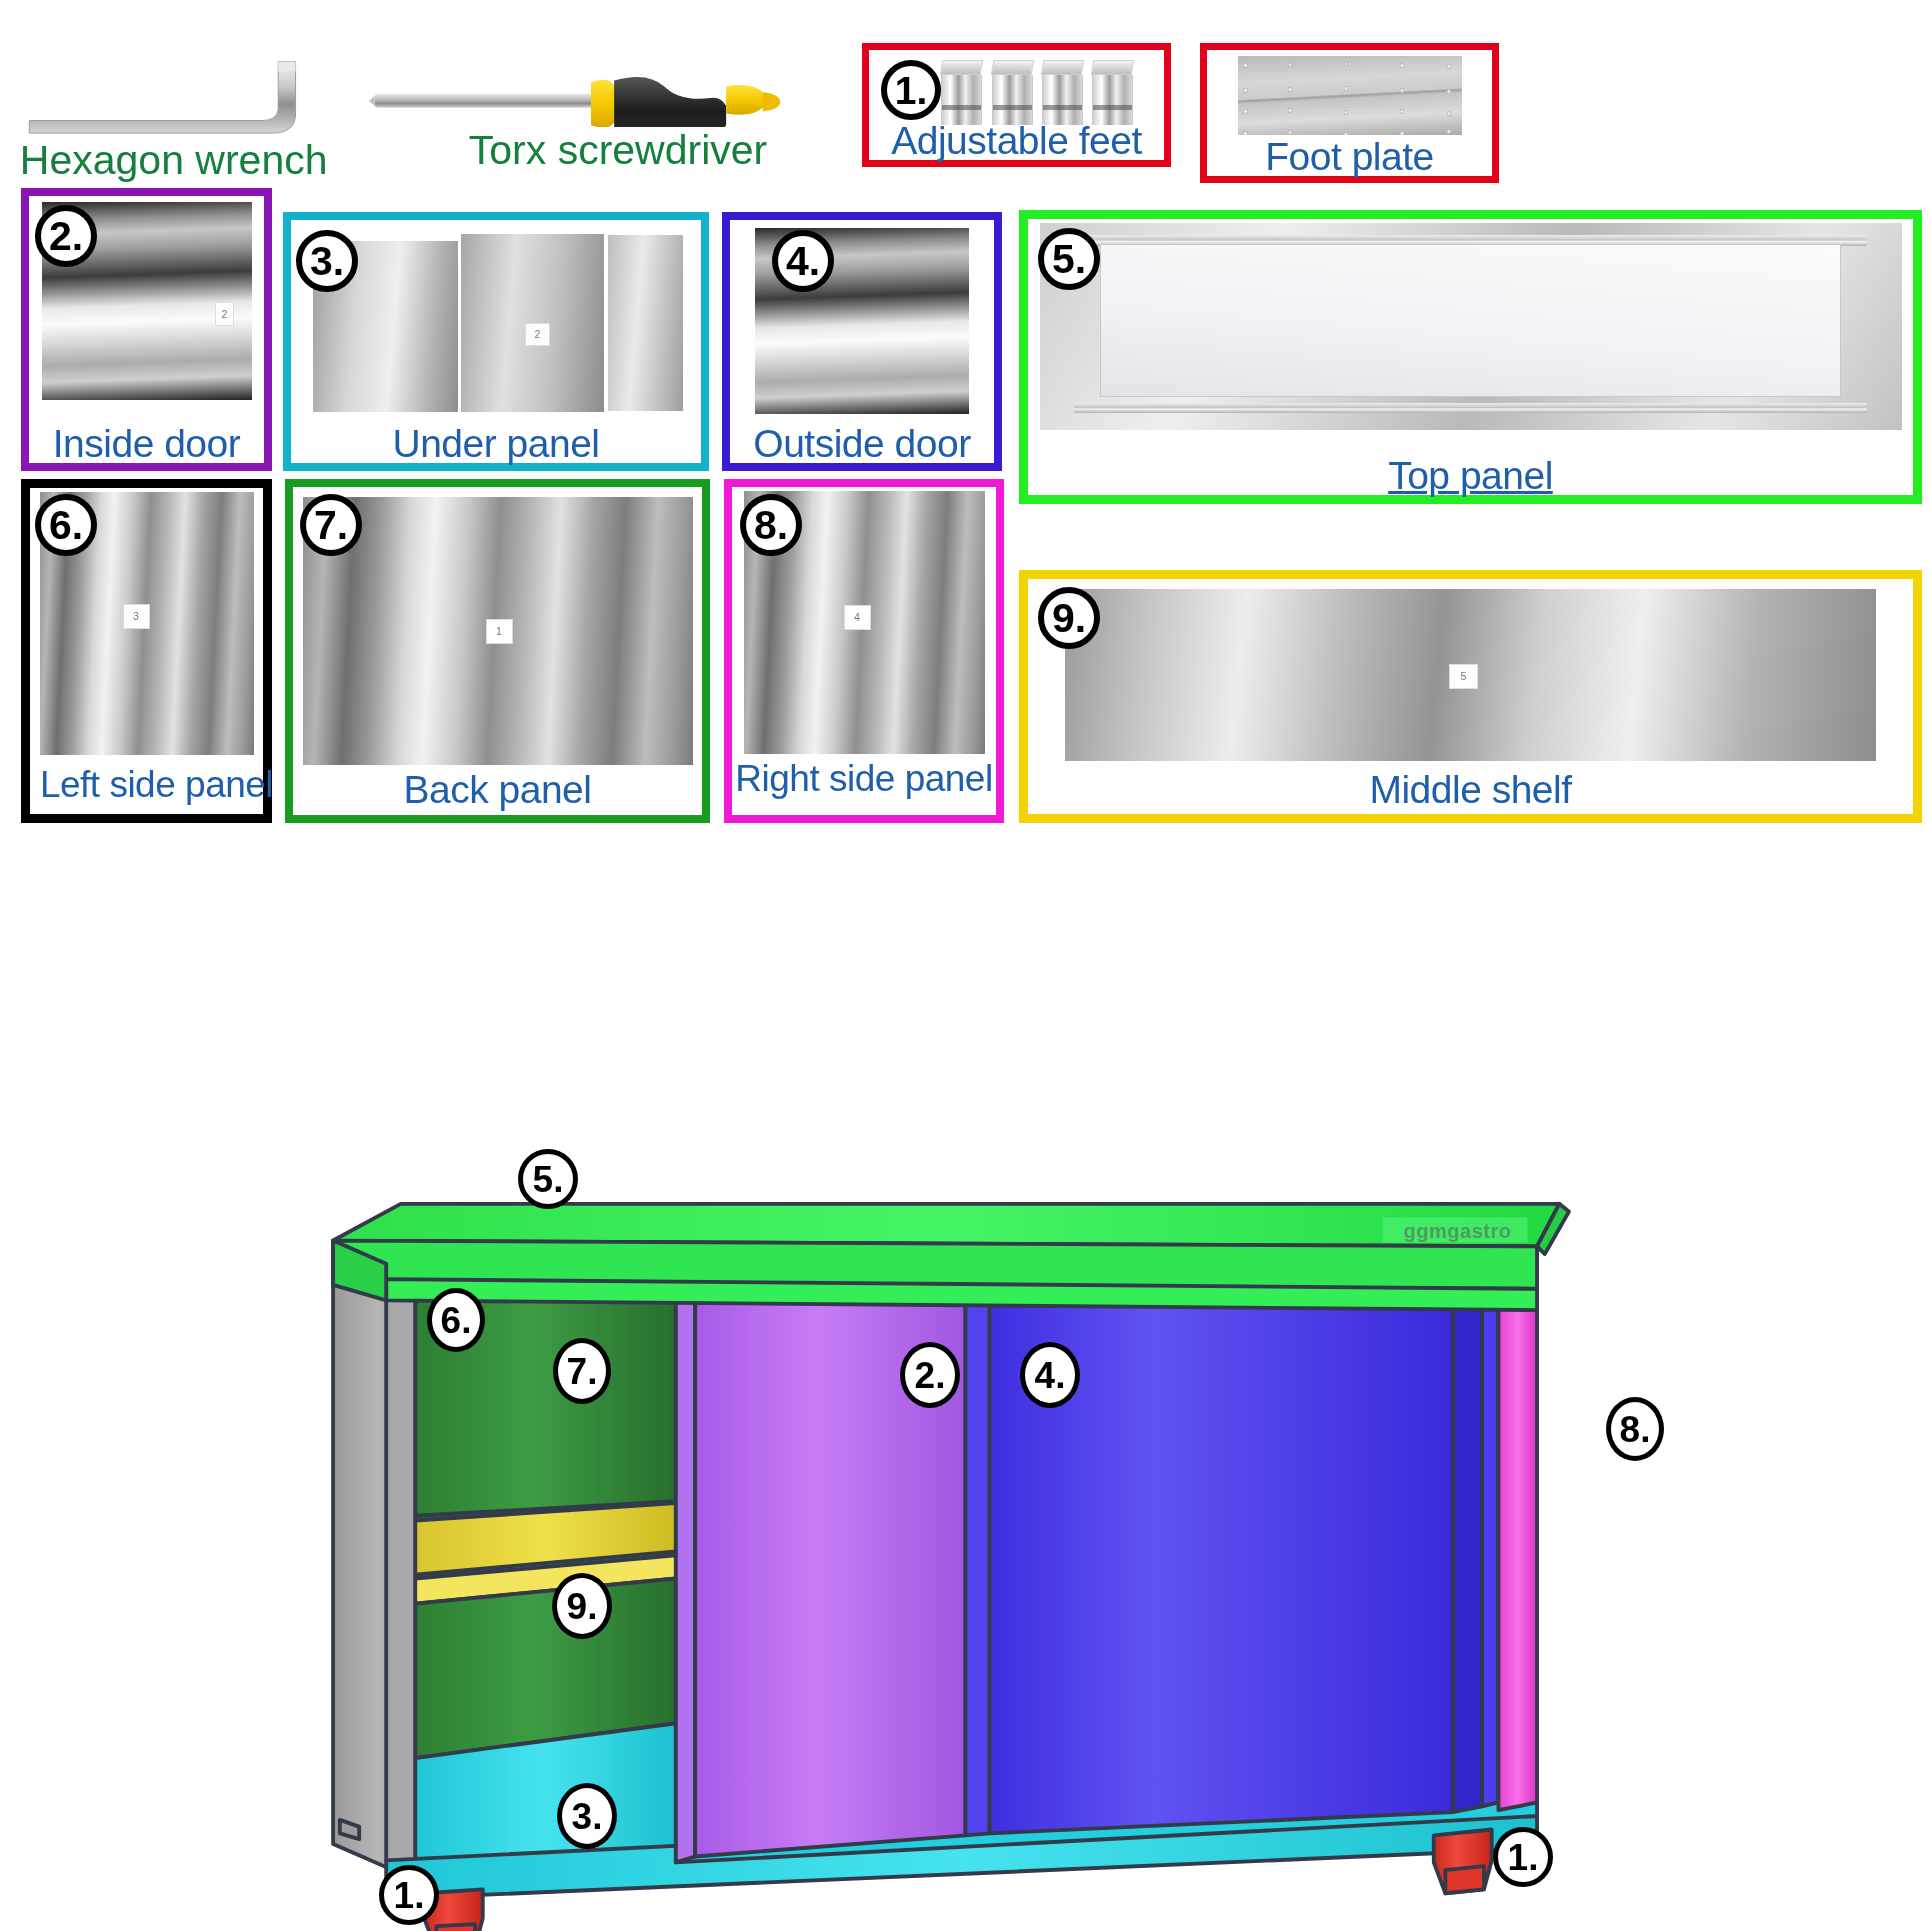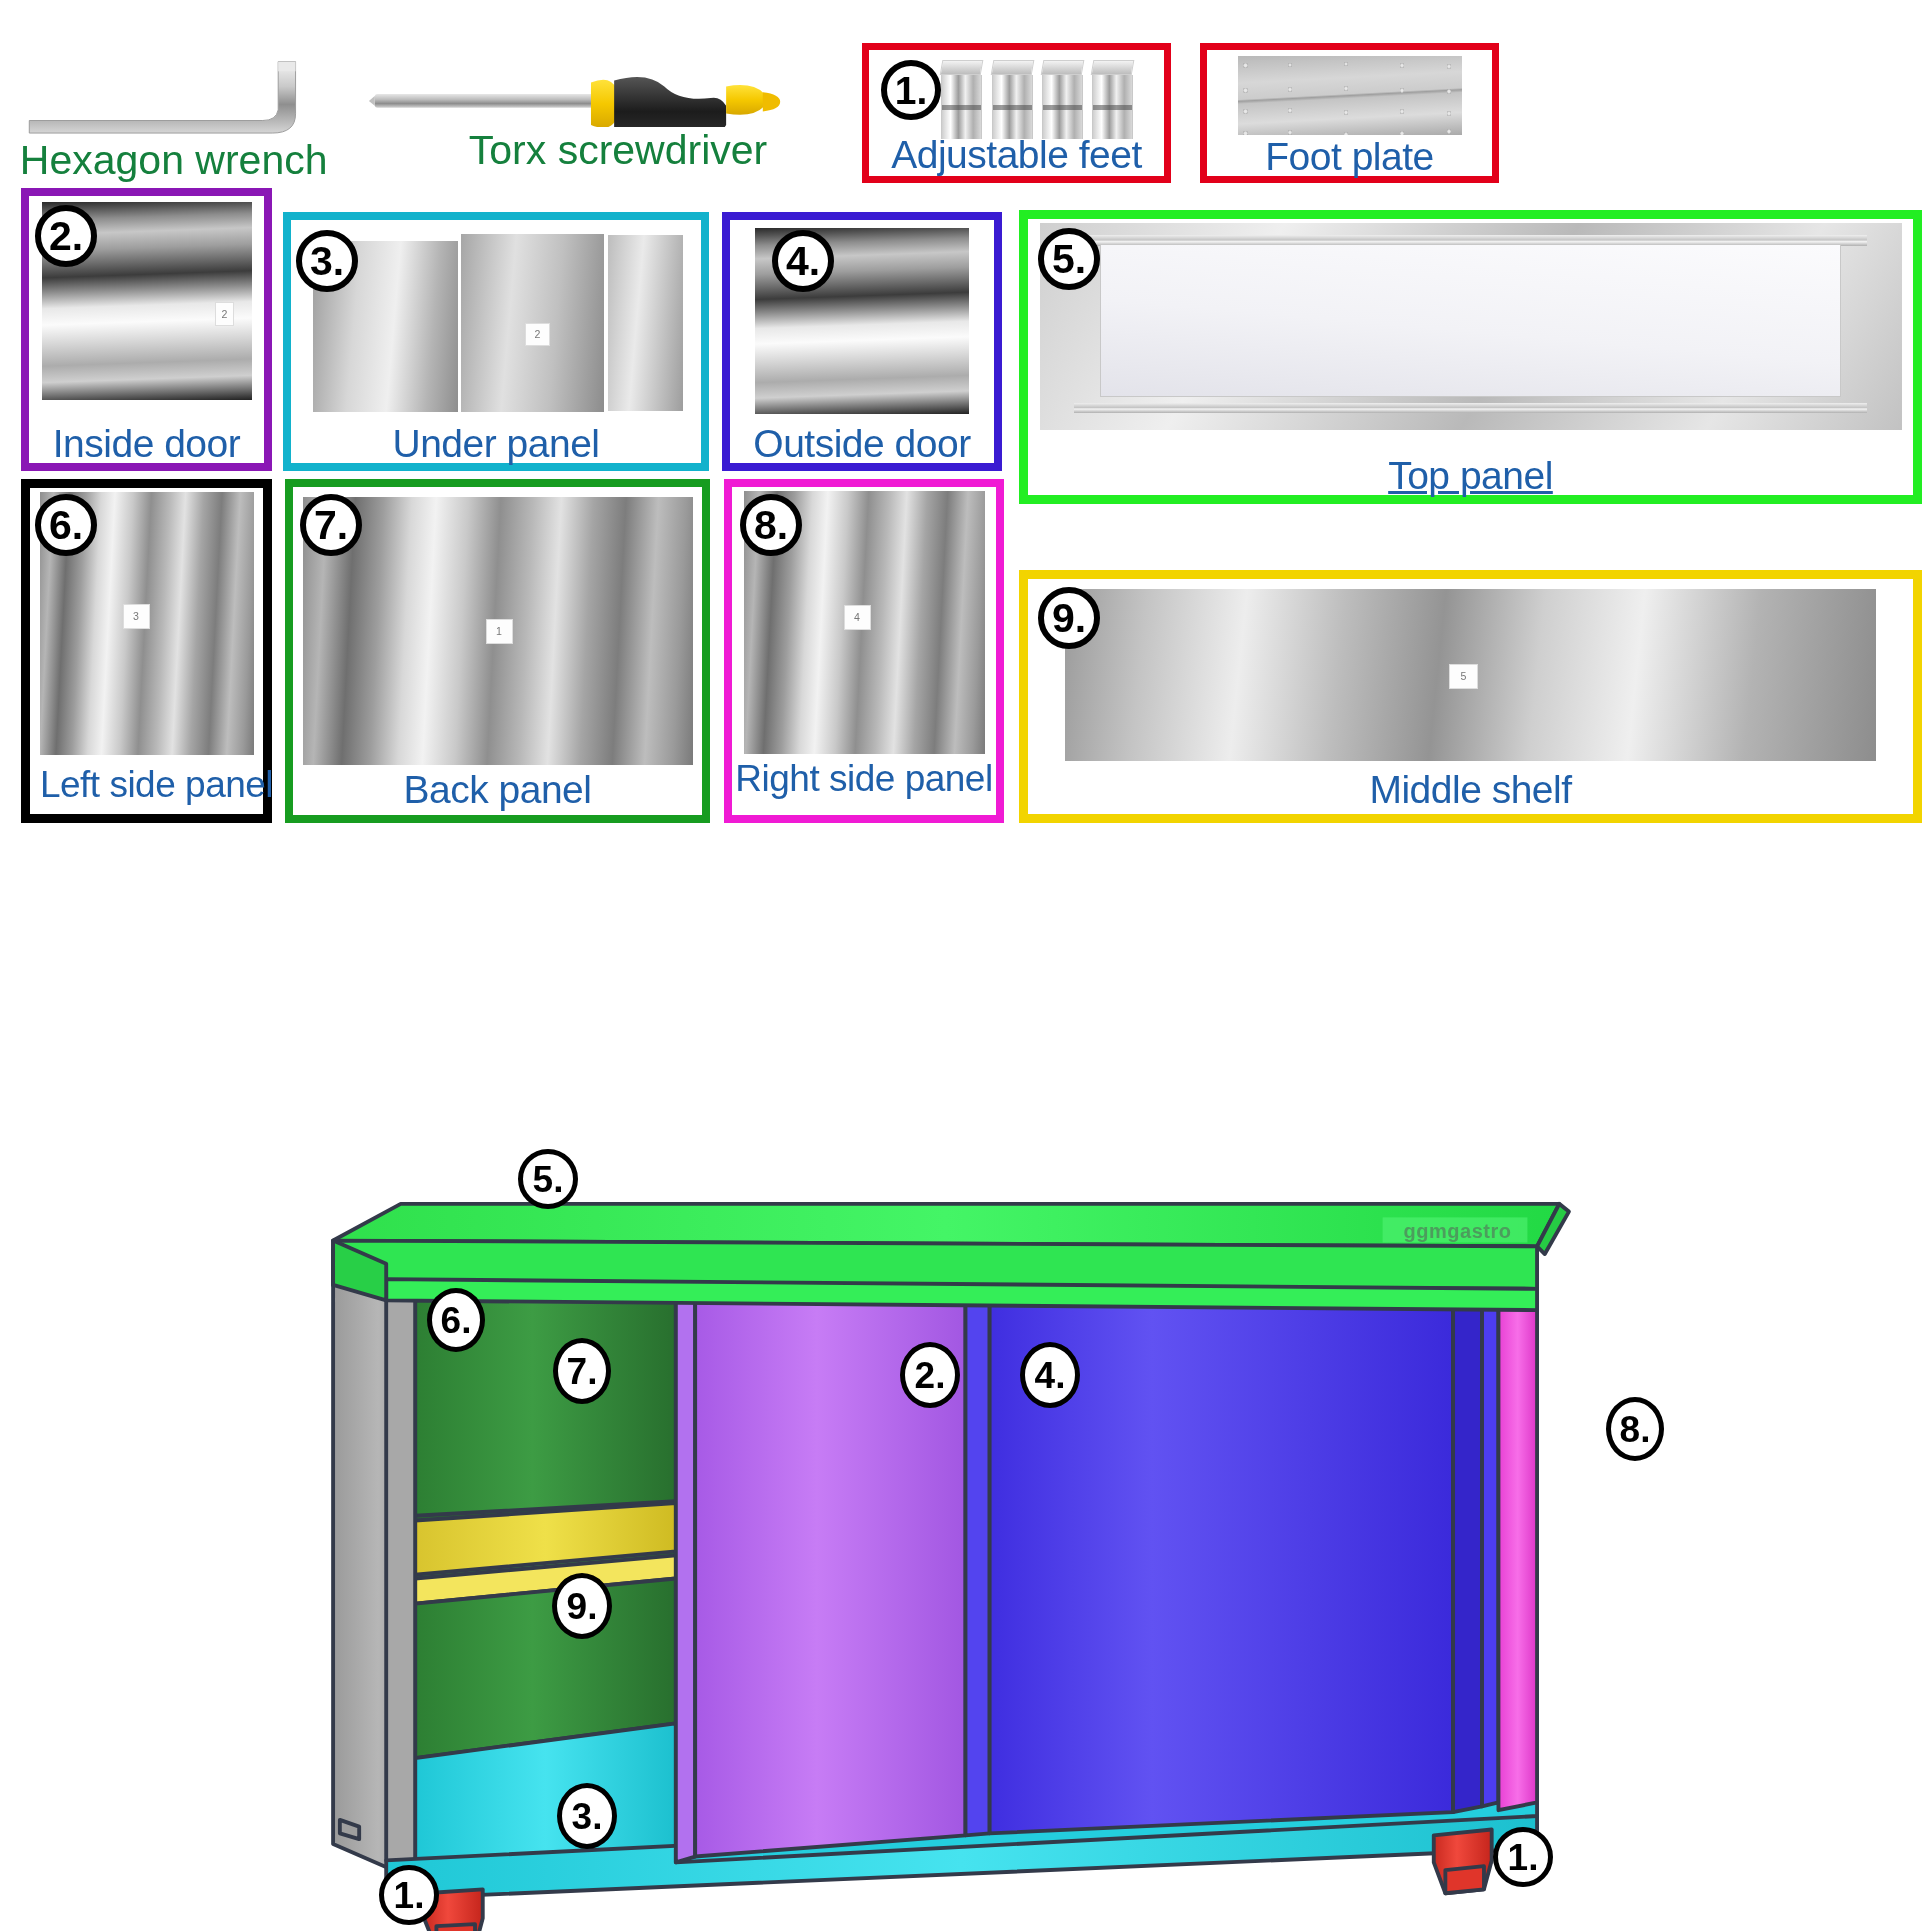--- a/index.html
+++ b/index.html
@@ -188,21 +188,21 @@
         <path d="M8 58 l-6 5 l6 5 z" fill="#c0c0c0"></path>
         <path d="M232 44 q20 -8 26 6 l0 32 q-6 14 -26 6 z" fill="url(#yel)"></path>
         <path d="M256 42 q34 -10 52 6 q16 16 48 12 q10 -2 16 8 l0 20 q-6 10 -16 8 q-32 -4 -48 12 q-18 16 -52 6 z" fill="url(#blk)"></path>
         <path d="M372 48 q34 -6 44 14 q-10 20 -44 14 z" fill="url(#yel)"></path>
         <path d="M410 54 q18 2 18 10 q0 8 -18 10 z" fill="#f0bc00"></path>
       </svg>
     </div>
     <div class="tool-label">Torx screwdriver</div>
   </div>
 
-  <div class="part-box" style="left:862px; top:43px; width:309px; height:140px; border-width:7.7px; border-color:#e2001a;">
+  <div class="part-box" style="left:862px; top:43px; width:309px; height:124px; border-width:7.7px; border-color:#e2001a;">
     <div class="photo" style="width:100%; height:89px; position:relative;">
       <div class="foot-unit" style="left:72px; top:9.7px;">
         <div class="foot-top"></div>
           <div class="foot-body"></div>
       </div>
       <div class="foot-unit" style="left:123px; top:9.7px;">
         <div class="foot-top"></div>
           <div class="foot-body"></div>
       </div>
       <div class="foot-unit" style="left:173px; top:9.7px;">

